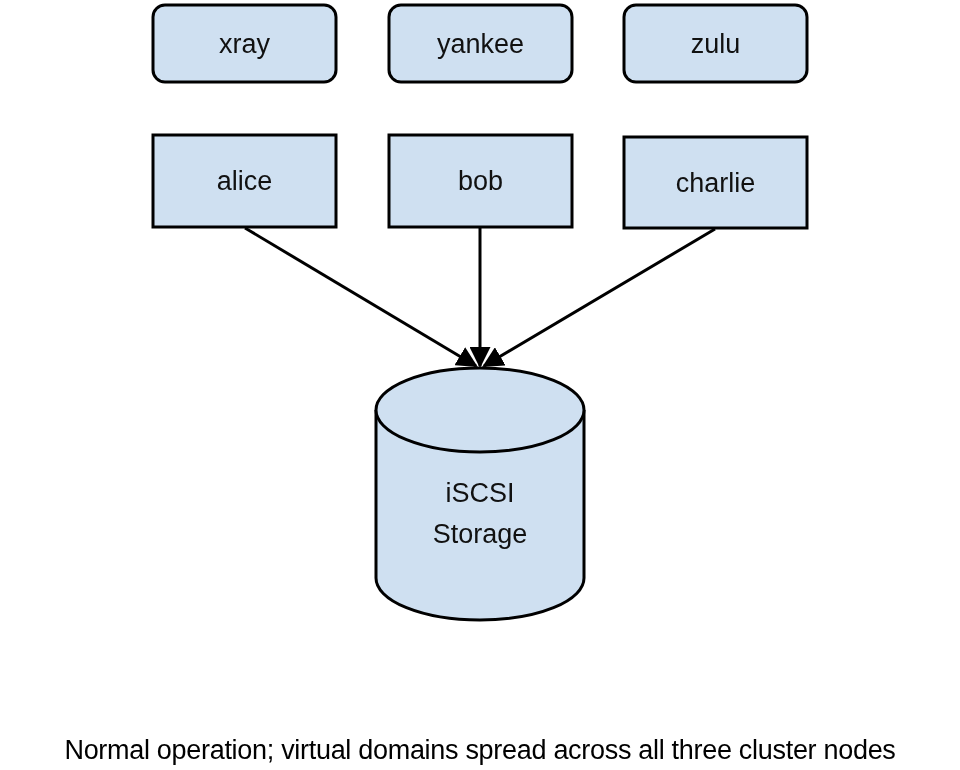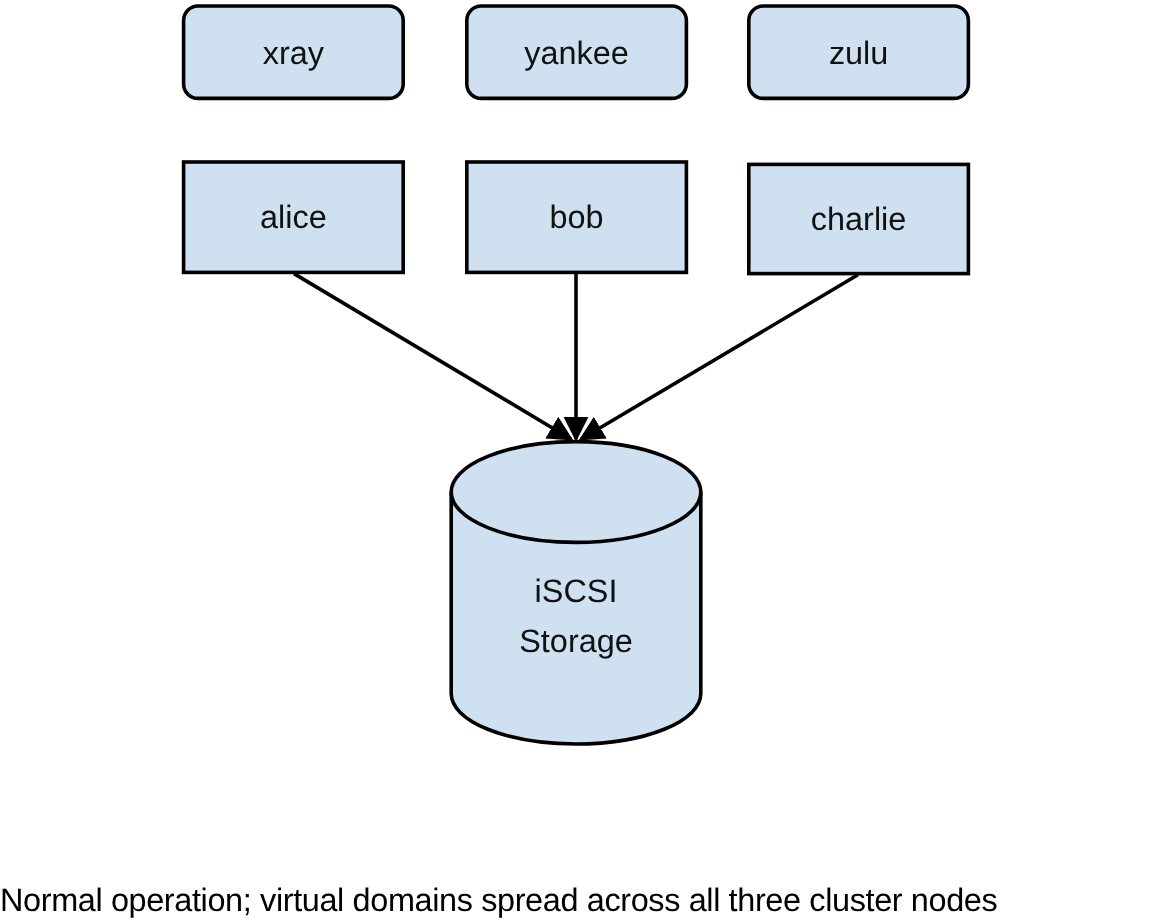--- a/index.html
+++ b/index.html
@@ -1,20 +1,20 @@
 <!DOCTYPE html>
 <html><head>
 <meta charset="utf-8">
 <style>
   html, body { margin: 0; padding: 0; background: #ffffff; }
   body { width: 960px; height: 770px; position: relative; overflow: hidden;
          font-family: "Liberation Sans", sans-serif; }
   svg { position: absolute; left: 0; top: 0; }
   .lbl { font-family: "Liberation Sans", sans-serif; font-size: 27px; fill: #111; text-anchor: middle; }
-  .caption { position: absolute; left: 0; top: 735px; width: 960px; text-align: left;
+  .caption { position: absolute; left: 0; top: 735px; width: 960px; text-align: center;
              font-size: 27px; color: #000; white-space: nowrap; letter-spacing: -0.3px; }
 </style>
 </head>
 <body>
 
 <svg width="960" height="770" viewBox="0 0 960 770">
   <defs>
     <marker id="arrow" viewBox="0 0 10 10" refX="9" refY="5" markerWidth="7" markerHeight="7" orient="auto-start-reverse">
       <path d="M0,0 L10,5 L0,10 Z" fill="#000"></path>
     </marker>

